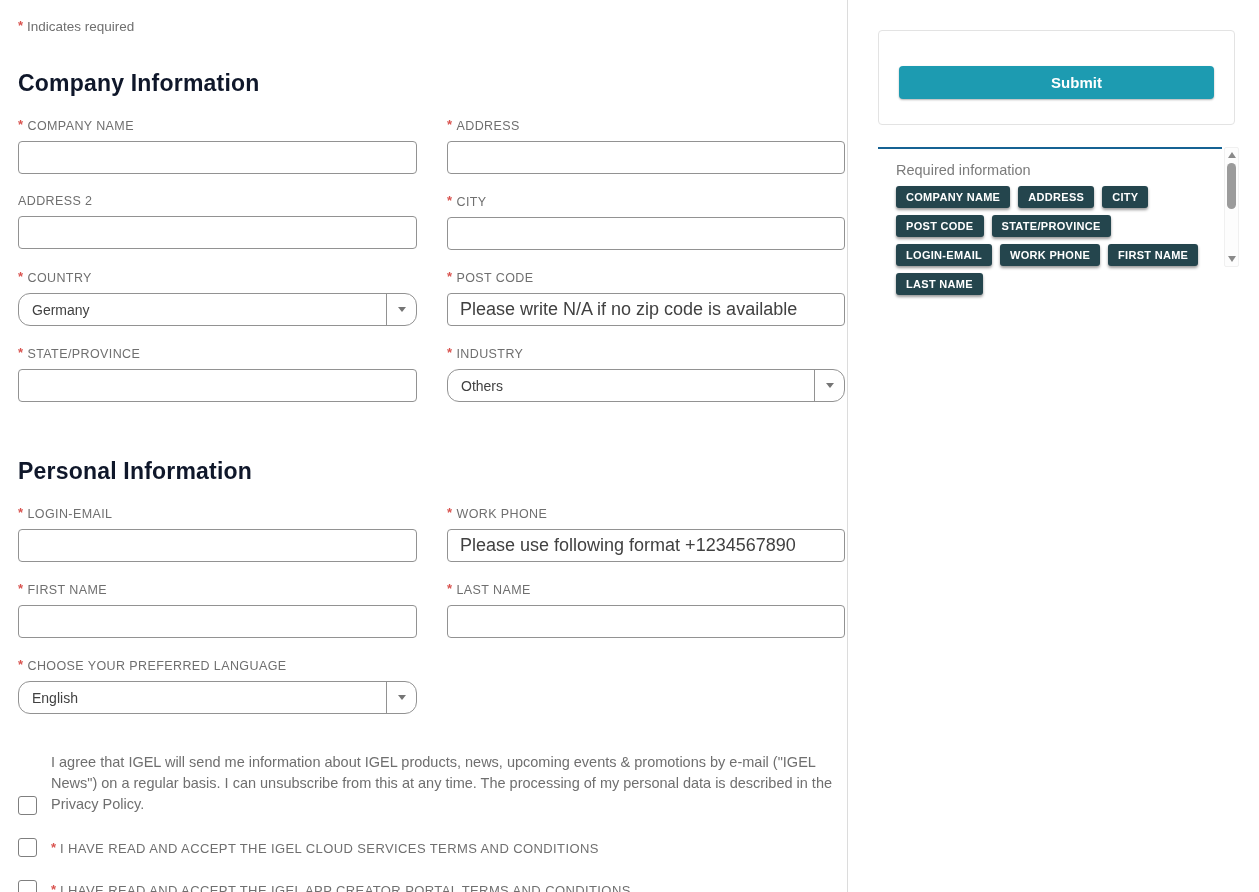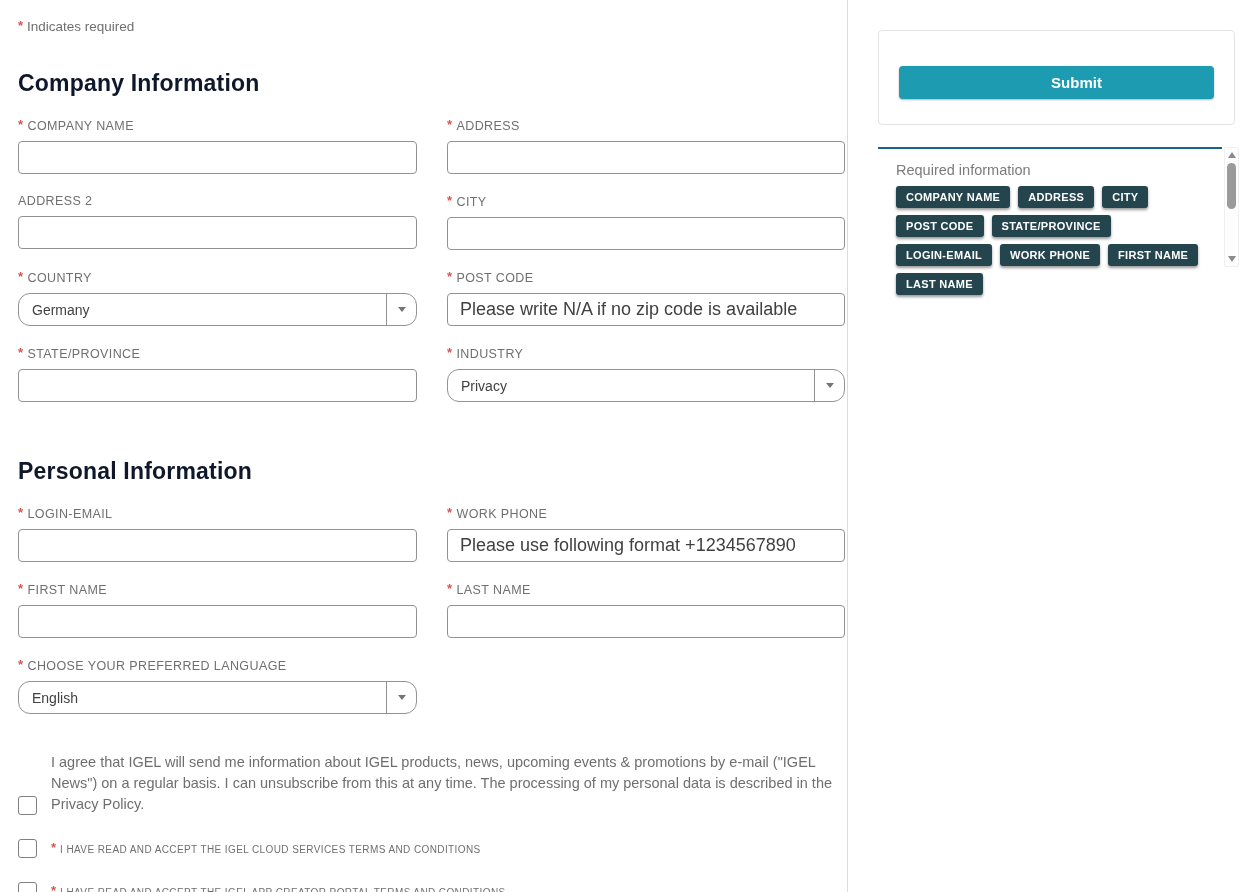--- a/index.html
+++ b/index.html
@@ -72,21 +72,21 @@
     cursor: pointer;
   }
   .cblabel { margin-left: 14px; display: block; }
   .cbtext-big {
     font-size: 14.5px; line-height: 21px; color: #6f6f6f;
     max-width: 762px; display: inline;
   }
   .cblabel.big { margin-top: -2px; }
   .cblabel.upper { margin-top: 2px; }
   .cbtext-upper {
-    font-size: 10px; color: #6f6f6f; letter-spacing: 0.4px; line-height: 17px;
+    font-size: 13px; color: #6f6f6f; letter-spacing: 0.4px; line-height: 17px;
   }
 
   
   .sidebar { flex: 1; padding: 30px 20px 0 30px; }
   .card {
     border: 1px solid #e3e3e3; border-radius: 4px;
     padding: 35px 20px 25px; margin-right: 4px; background: #fff;
   }
   .submit {
     display: block; width: 100%; height: 33px;
@@ -207,21 +207,21 @@
         </div>
         <input class="tinput" type="text" style="">
       </div>
 
       <div class="field">
         <div class="flabel">
           <span class="req">*</span>
             <span>INDUSTRY</span>
         </div>
         <div class="select">
-          <span class="sval">Privacy</span>
+          <span class="sval">Others</span>
           <span class="sarrow">
               <span class="tri"></span>
             </span>
         </div>
       </div>
 
     </div>
 
     <h2 class="section-title">Personal Information</h2>
 

